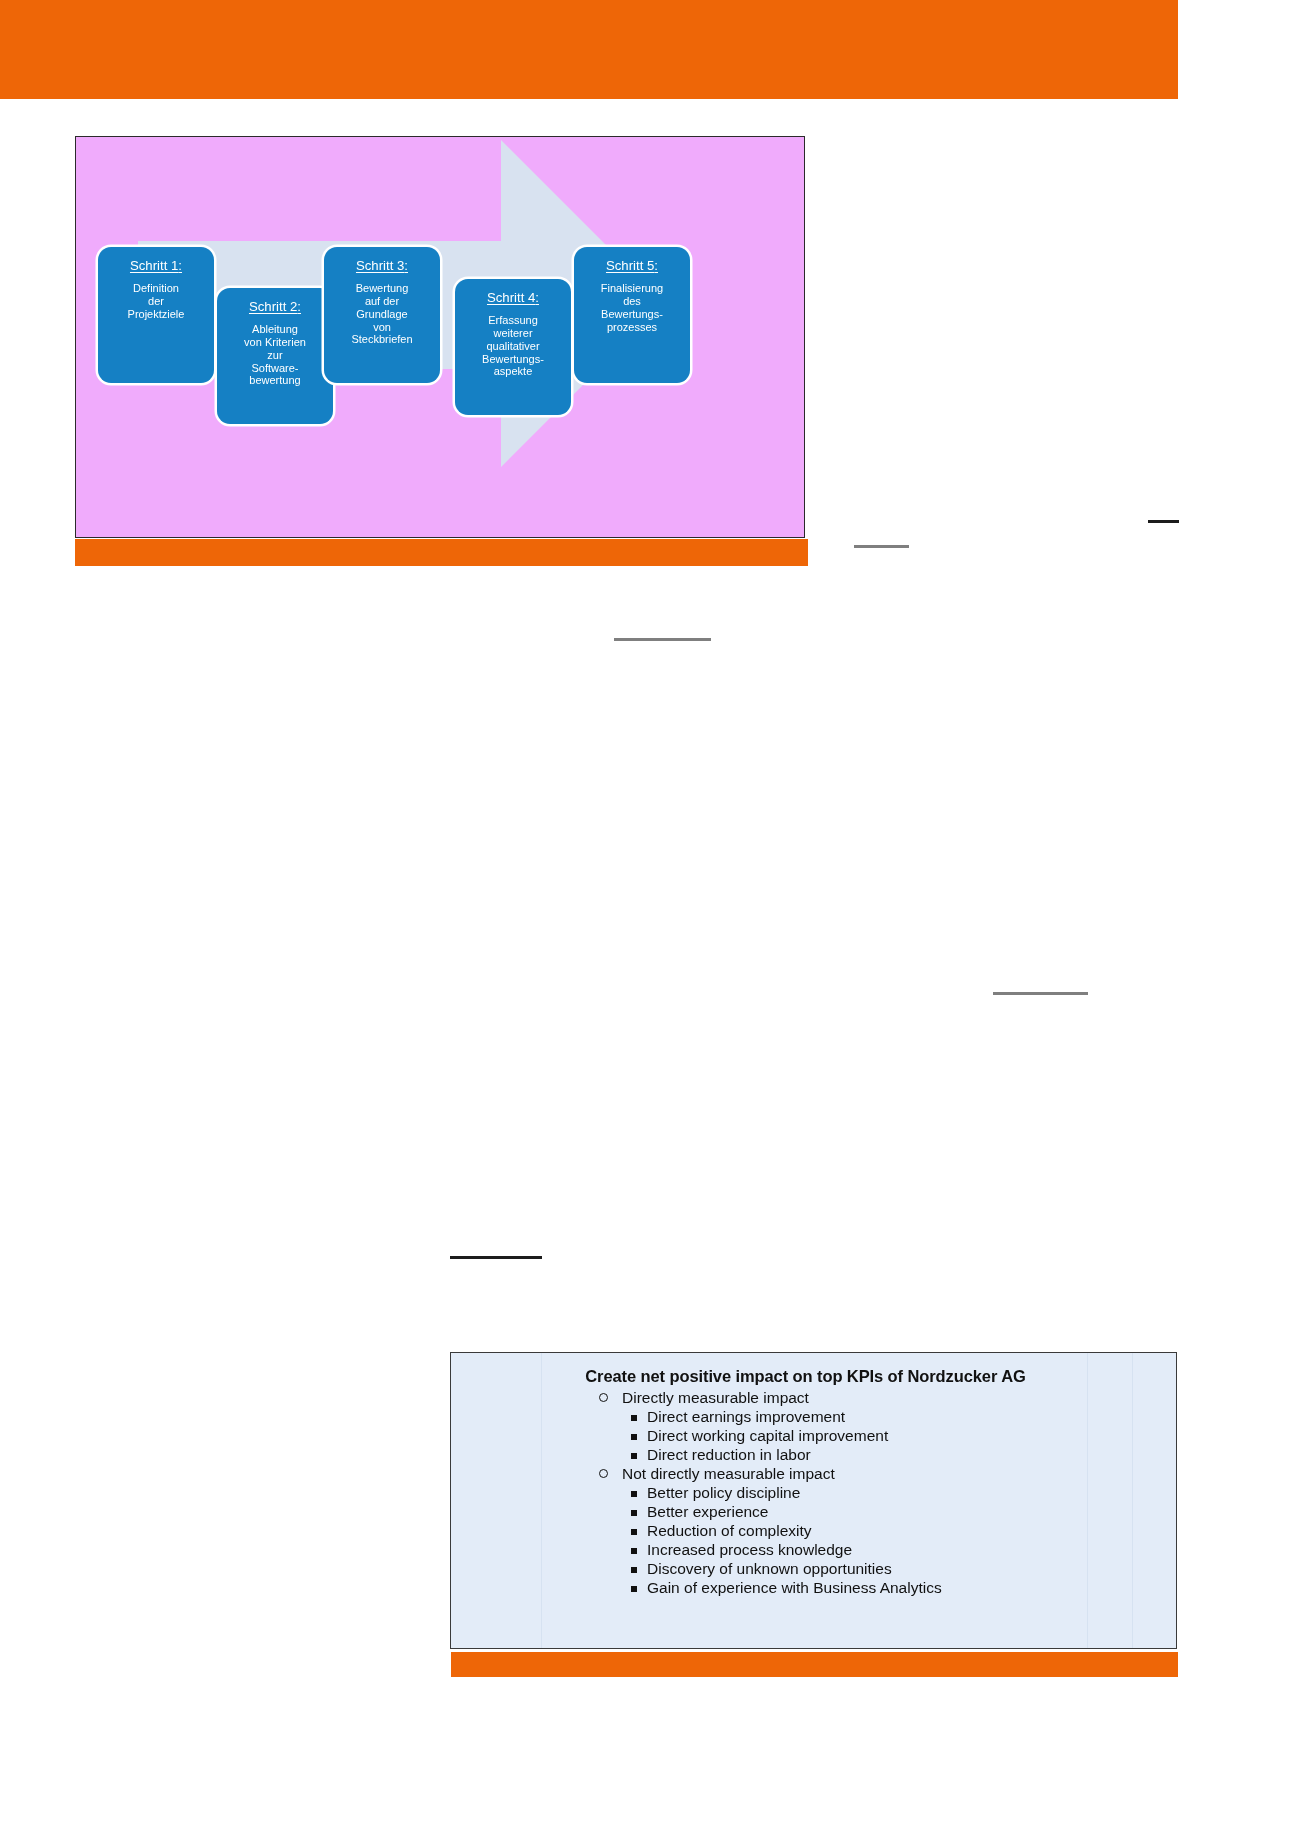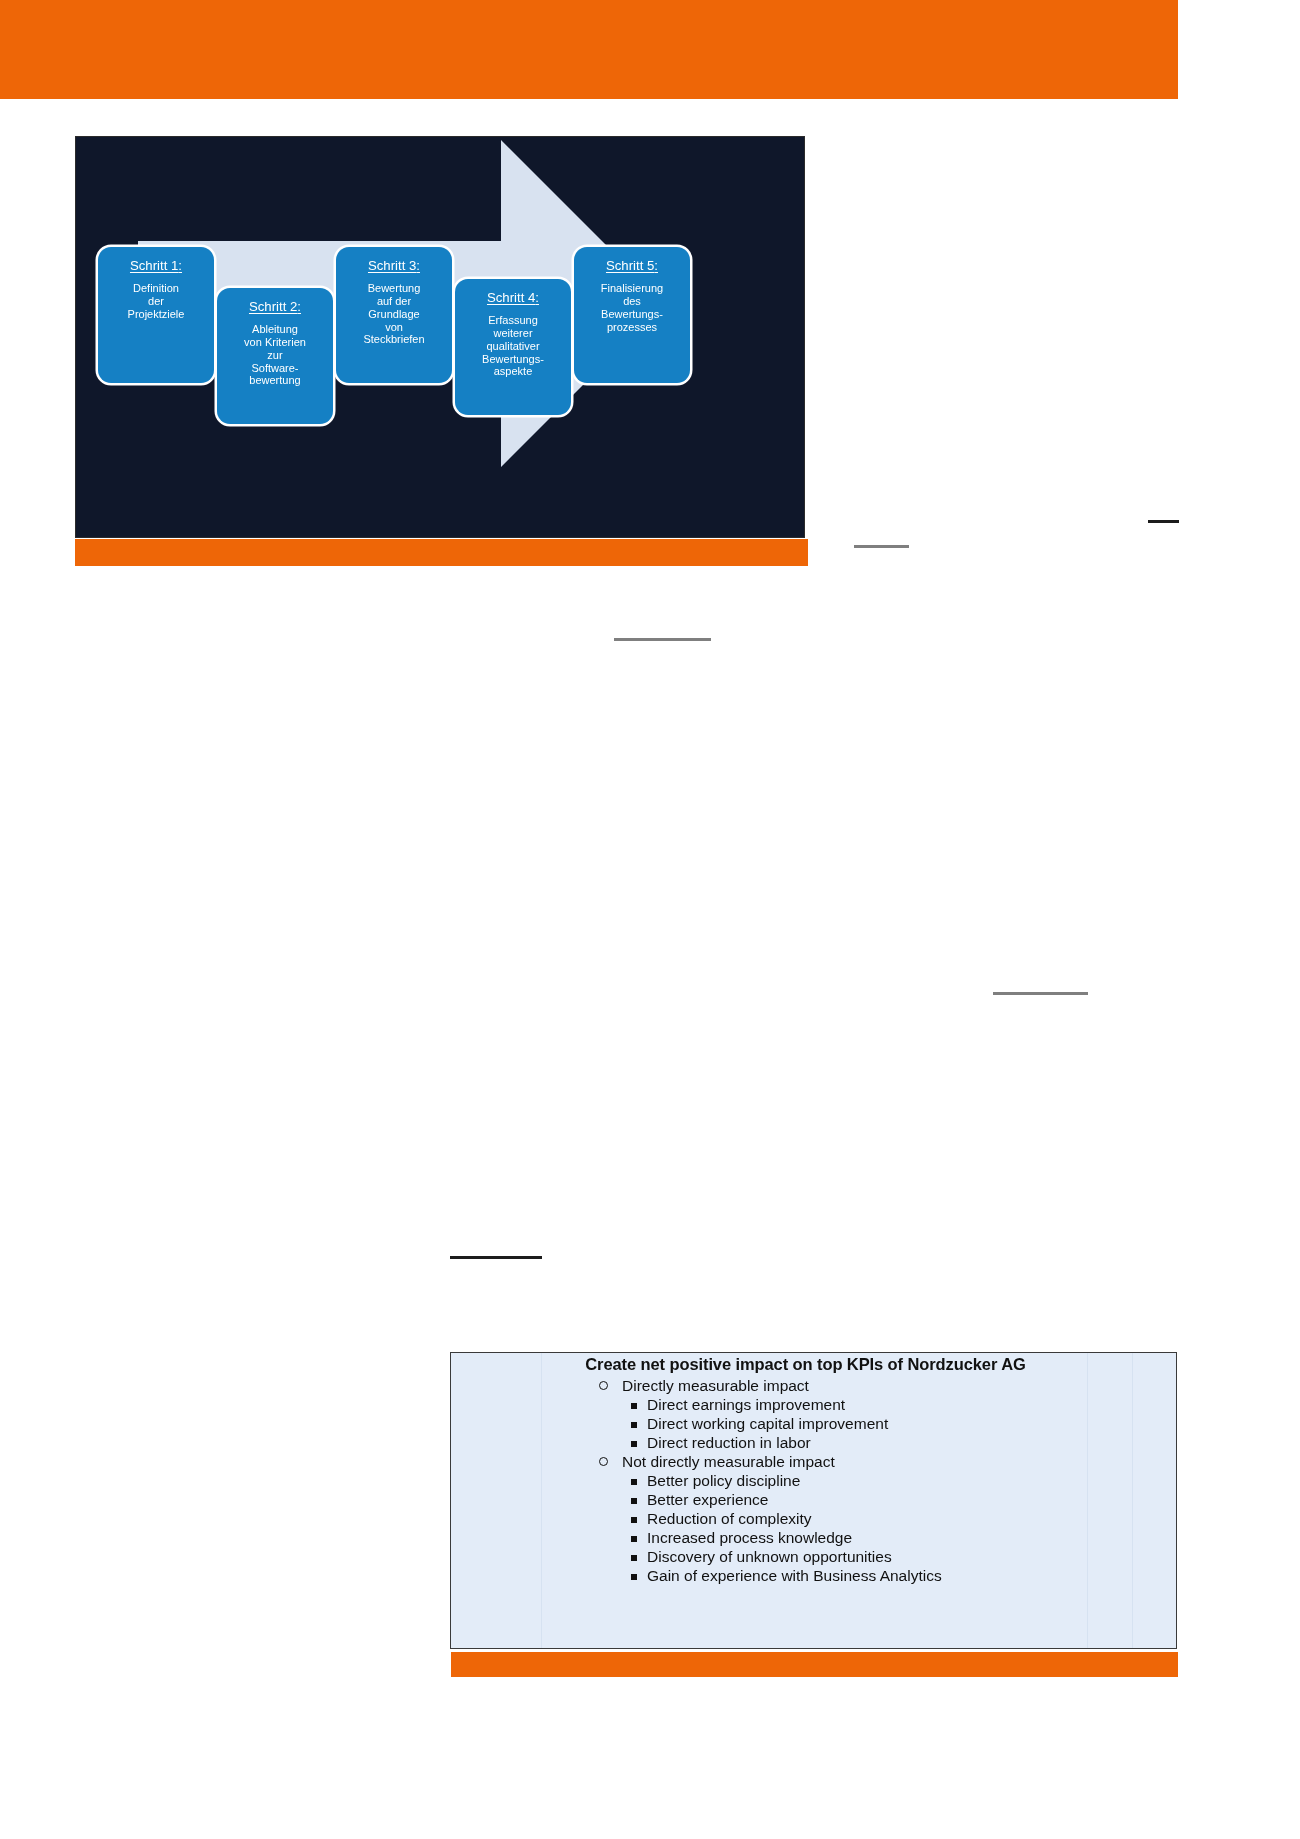--- a/index.html
+++ b/index.html
@@ -25,21 +25,21 @@
     background: #ee6607;
   }
 
   
   .figure-one {
     position: absolute;
     left: 75px;
     top: 136px;
     width: 730px;
     height: 402px;
-    background: #0f172a;
+    background: #f0abfc;
     border: 1.5px solid #2b2b2b;
     box-sizing: border-box;
   }
   .figure-one-bar {
     position: absolute;
     left: 75px;
     top: 539px;
     width: 733px;
     height: 27px;
     background: #ee6607;
@@ -83,21 +83,21 @@
     margin-bottom: 9px;
     white-space: nowrap;
   }
   .step-card .step-head .colon { text-decoration: none; }
   .step-card .step-body {
     font-size: 11px;
     display: block;
   }
   .step-1 { left: 22px; }
   .step-2 { left: 141px; margin-top: 41px; }
-  .step-3 { left: 260px; }
+  .step-3 { left: 248px; }
   .step-4 { left: 379px; margin-top: 32px; }
   .step-5 { left: 498px; }
 
   
   .mark {
     position: absolute;
     background: #7f7f7f;
     height: 3px;
   }
   .mark-dark { background: #1c1c1c; height: 3px; }
@@ -127,21 +127,21 @@
     top: 0;
     width: 1px;
     height: 100%;
     background: #d6e2f1;
   }
   .kpi-content {
     position: absolute;
     left: 0;
     top: 0;
     width: 100%;
-    padding: 2px 0 0 0;
+    padding: 14px 0 0 0;
     box-sizing: border-box;
     color: #111111;
   }
   .kpi-title {
     font-size: 16.5px;
     font-weight: bold;
     text-align: center;
     letter-spacing: -0.1px;
     margin: 0 0 3px 0;
     padding-right: 16px;

